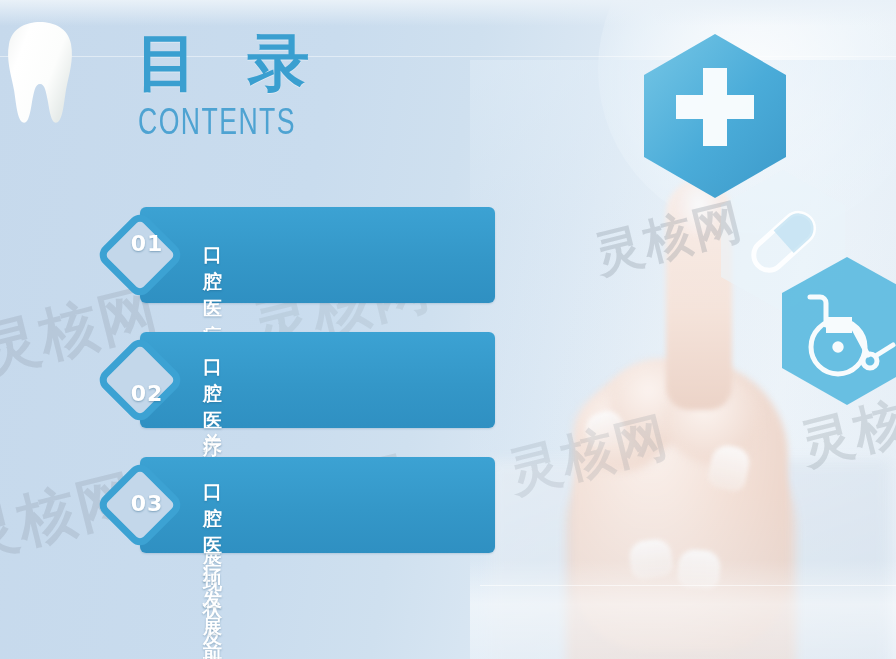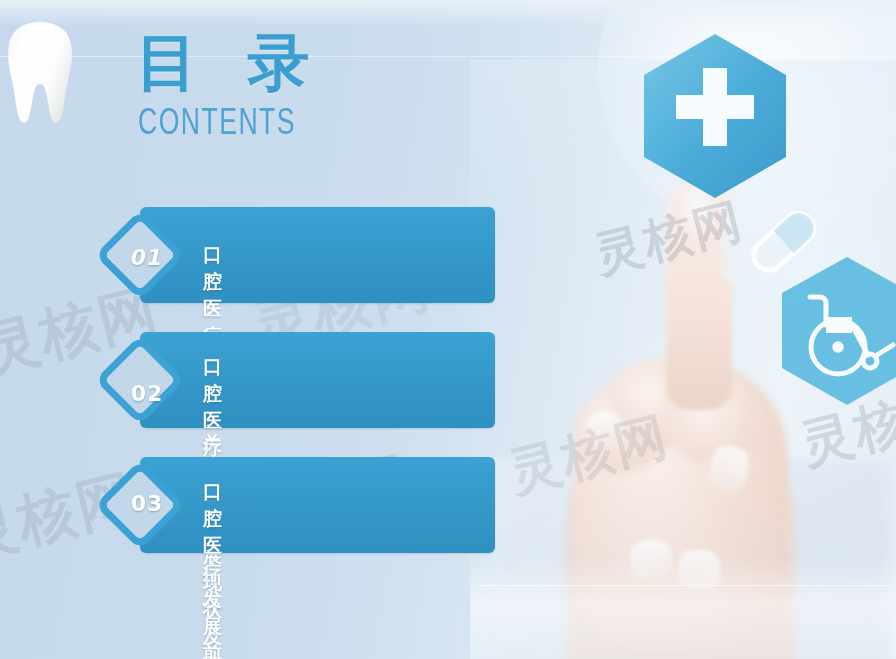--- a/index.html
+++ b/index.html
@@ -334,21 +334,21 @@
     <div class="title-cn">目 录</div>
     <div class="title-en">CONTENTS</div>
   </div>
 
   <div class="toc">
 
     <div class="toc-row" style="top:207px;">
       <div class="bar" style="height:96px;"></div>
       <div class="bar-text" style="top:34px;">口腔医疗行业相关概述</div>
       <div class="diamond" style="top:16px;"></div>
-      <div class="diamond-num" style="top:38px;font-style:italic;">01</div>
+      <div class="diamond-num" style="top:24px;">01</div>
     </div>
 
     <div class="toc-row" style="top:332px;">
       <div class="bar" style="height:96px;"></div>
       <div class="bar-text" style="top:21px;">
         <div>口腔医疗行业发展现状及</div>
         <div>市场规模分析</div>
       </div>
       <div class="diamond" style="top:16px;"></div>
       <div class="diamond-num" style="top:38px;margin-top:11px;">02</div>

